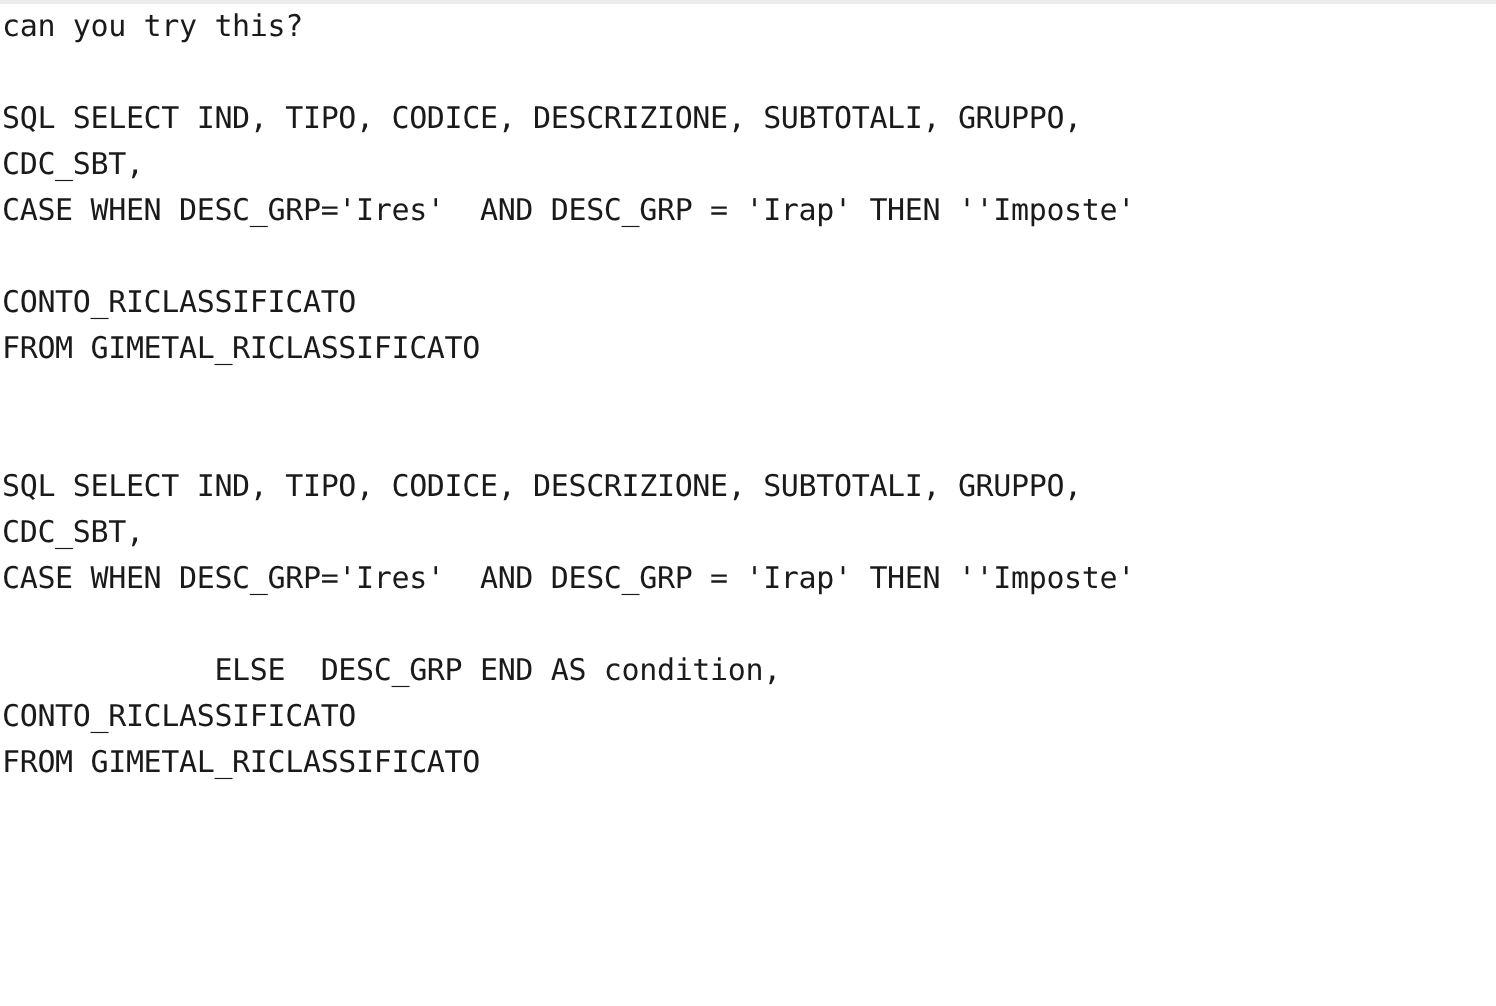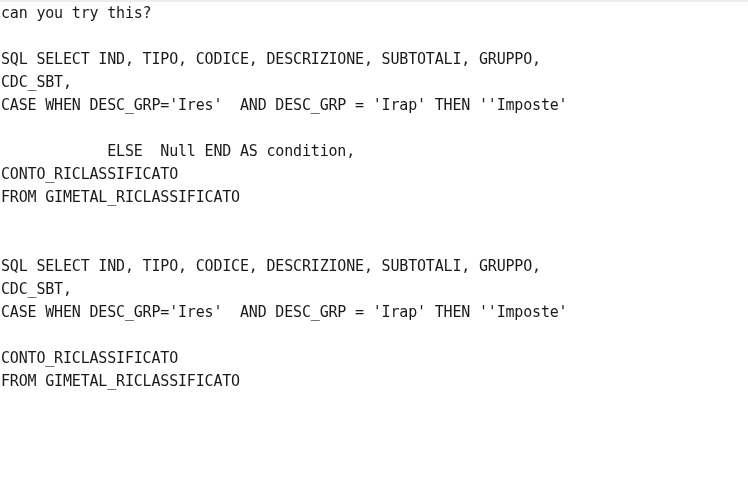--- a/index.html
+++ b/index.html
@@ -65,38 +65,38 @@
     <div class="line blank">&nbsp;</div>
 
     <div class="line">SQL SELECT IND, TIPO, CODICE, DESCRIZIONE, SUBTOTALI, GRUPPO,</div>
 
     <div class="line">CDC_SBT,</div>
 
     <div class="line">CASE WHEN DESC_GRP='Ires'  AND DESC_GRP = 'Irap' THEN ''Imposte'</div>
 
     <div class="line blank">&nbsp;</div>
 
-    <div class="line">            ELSE  Null END AS condition,</div>
 
     <div class="line">CONTO_RICLASSIFICATO</div>
 
     <div class="line">FROM GIMETAL_RICLASSIFICATO</div>
 
     <div class="line blank">&nbsp;</div>
 
 
     <div class="line blank">&nbsp;</div>
 
     <div class="line">SQL SELECT IND, TIPO, CODICE, DESCRIZIONE, SUBTOTALI, GRUPPO,</div>
 
     <div class="line">CDC_SBT,</div>
 
     <div class="line">CASE WHEN DESC_GRP='Ires'  AND DESC_GRP = 'Irap' THEN ''Imposte'</div>
 
     <div class="line blank">&nbsp;</div>
 
+    <div class="line">            ELSE  DESC_GRP END AS condition,</div>
 
     <div class="line">CONTO_RICLASSIFICATO</div>
 
     <div class="line">FROM GIMETAL_RICLASSIFICATO</div>
 
   </div>
 </div>
 
 </body></html>

